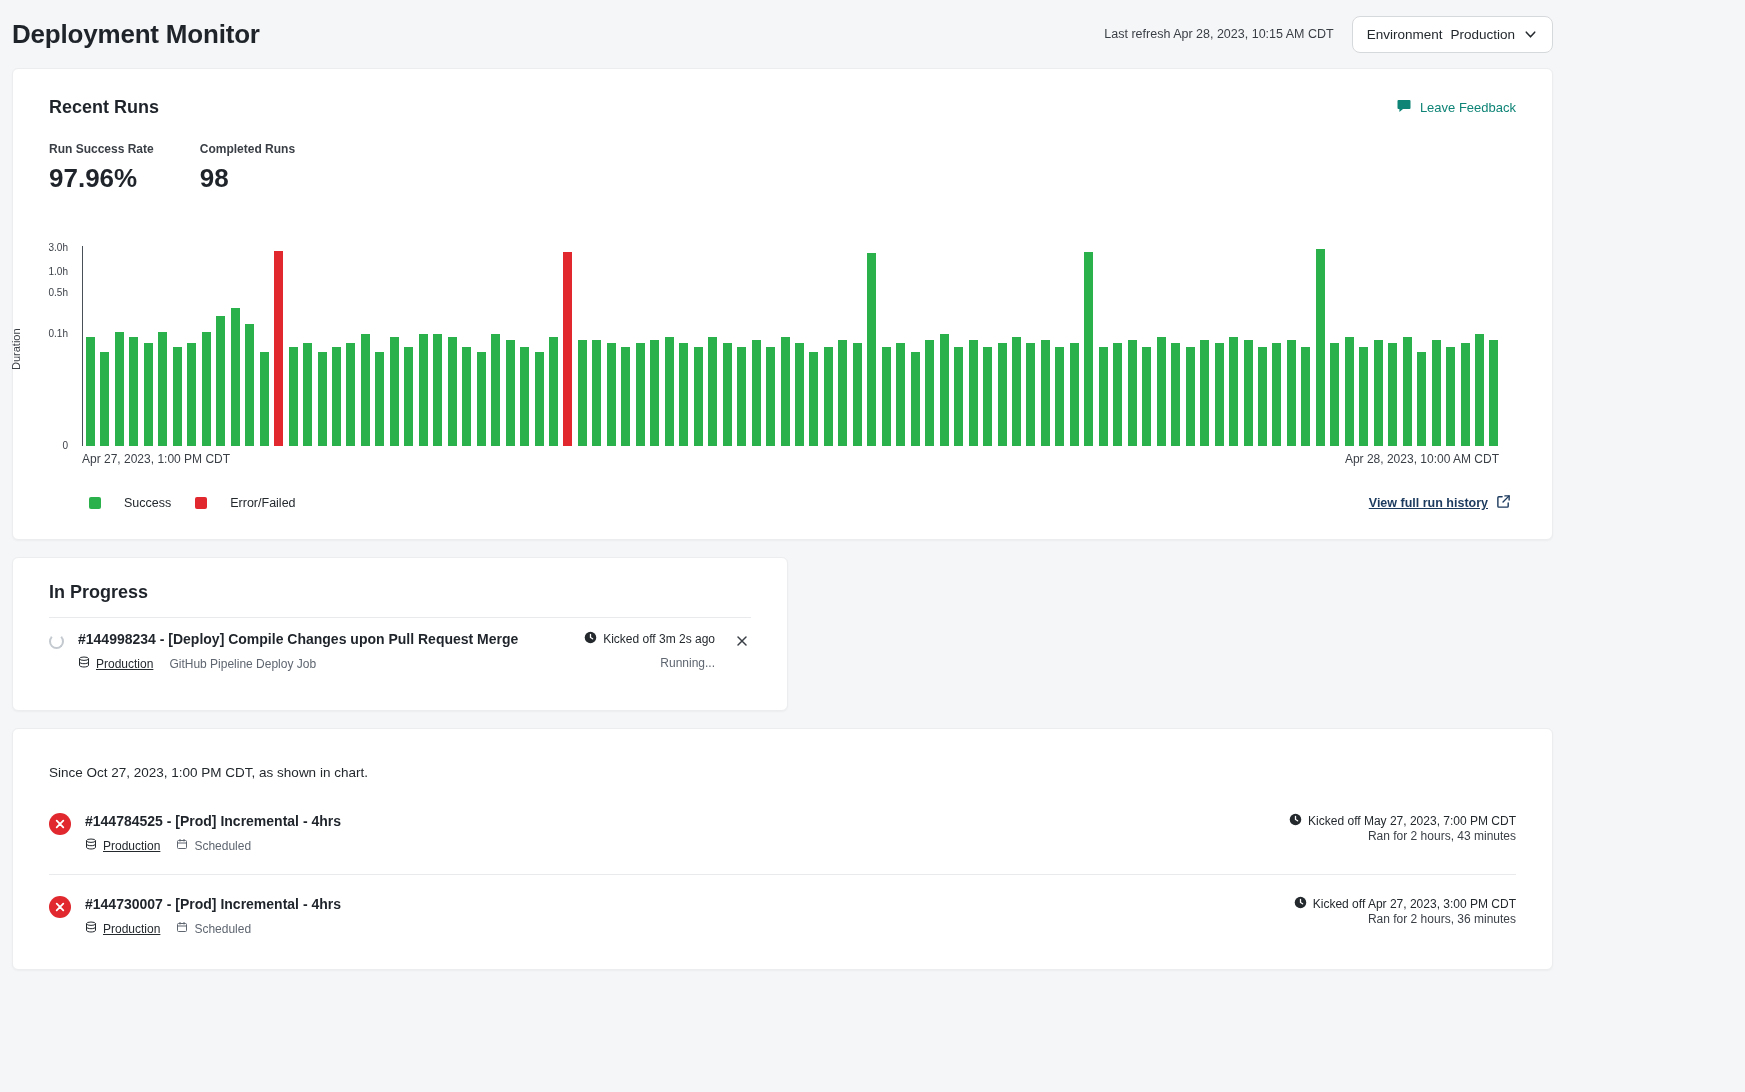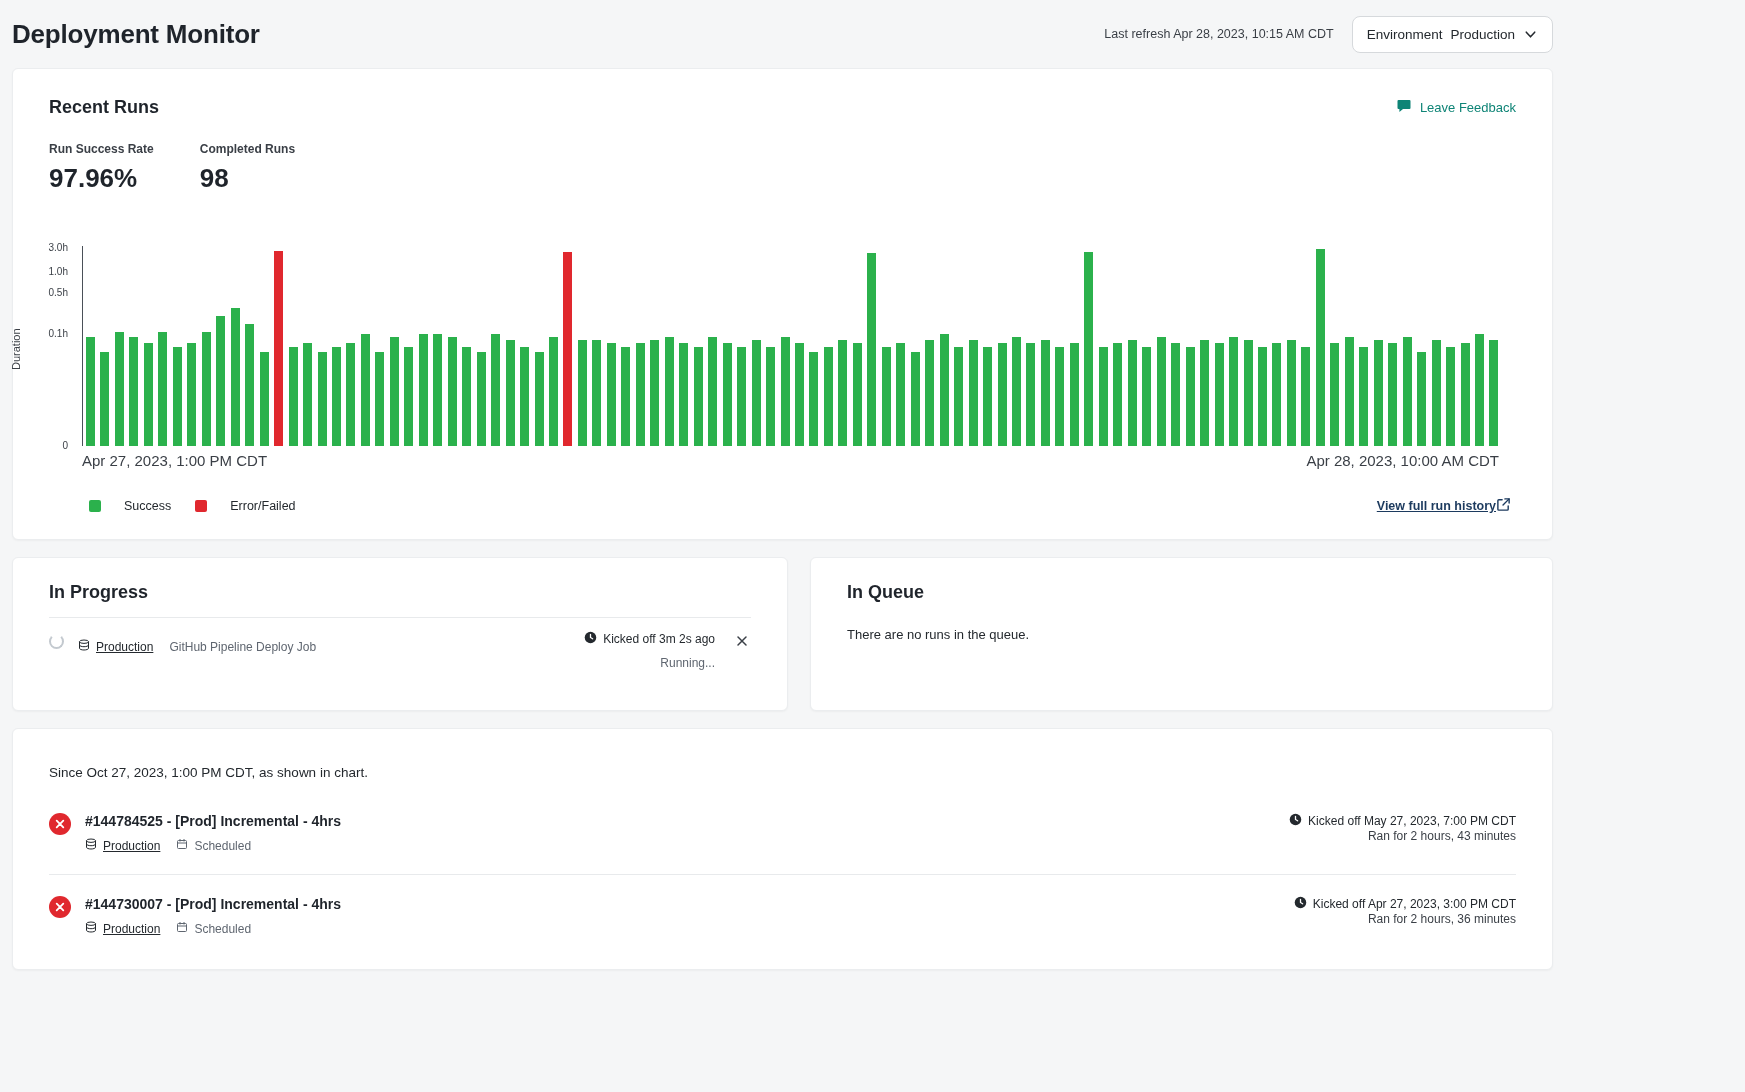--- a/index.html
+++ b/index.html
@@ -51,30 +51,30 @@
     padding-left: 3px; position: relative;
   }
   .bar { width: 9px; flex: 0 0 auto; }
   .yaxis { position: absolute; left: -50px; top: 0; height: 200px; width: 42px; }
   .ytick { position: absolute; right: 6px; width: 36px; text-align: right; font-size: 10px; color: #3a3f46; line-height: 12px; }
   .ylabel {
     position: absolute; left: -72px; top: 124px;
     transform: rotate(-90deg); transform-origin: left top;
     font-size: 11px; color: #3a3f46; white-space: nowrap;
   }
-  .xlabels { display: flex; justify-content: space-between; margin-top: 6px; font-size: 15px; color: #3a3f46; }
+  .xlabels { display: flex; justify-content: space-between; margin-top: 6px; font-size: 12px; color: #3a3f46; }
   .chart-footer {
     display: flex; justify-content: space-between; align-items: center;
     margin-top: 28px; width: 1462px; padding-left: 40px;
   }
   .legend { display: flex; gap: 24px; }
   .legend-item { display: flex; align-items: center; gap: 23px; font-size: 12.5px; color: #24292e; }
   .swatch { width: 12px; height: 12px; border-radius: 2px; display: inline-block; }
   .history-link {
-    display: flex; align-items: center; gap: 0;
+    display: flex; align-items: center; gap: 8px;
     color: #1c3a5e; font-size: 12.5px; font-weight: 700; cursor: pointer;
   }
   .history-link .txt { text-decoration: underline; }
 
   
   .mid-row { display: flex; gap: 22px; margin-bottom: 17px; }
   .card.progress { width: 776px; height: 154px; padding: 24px 36px; }
   .card.queue { width: 743px; height: 154px; padding: 24px 36px; }
   .divider { border: none; border-top: 1px solid #e8eaec; margin: 14px 0 0 0; }
   .queue-msg { margin-top: 24px; font-size: 13px; color: #24292e; }
@@ -293,20 +293,21 @@
     </div>
   </section>
 
   <div class="mid-row">
     <section class="card progress">
       <h2 class="card-title">In Progress</h2>
       <hr class="divider">
       <div class="run-item">
         <span class="spinner"></span>
         <div class="run-main">
+          <div class="run-title">#144998234 - [Deploy] Compile Changes upon Pull Request Merge</div>
           <div class="run-subrow">
             <span class="tag">
               <span>
                 <svg width="12" height="12" viewBox="0 0 12 12" fill="none" stroke="#24292e" stroke-width="1">
                   <ellipse cx="6" cy="2.7" rx="4.5" ry="1.7"></ellipse>
                   <path d="M1.5 2.7v6.6c0 .95 2 1.7 4.5 1.7s4.5-.75 4.5-1.7V2.7"></path>
                   <path d="M1.5 6c0 .95 2 1.7 4.5 1.7S10.5 6.95 10.5 6"></path>
                 </svg>
               </span>
               <span class="env-link">Production</span>
@@ -327,24 +328,20 @@
           <div class="run-status">Running...</div>
         </div>
         <span class="close-btn">
           <svg width="14" height="14" viewBox="0 0 14 14">
               <path d="M3 3l8 8M11 3l-8 8" stroke="#3a3f46" stroke-width="1.5" stroke-linecap="round"></path>
             </svg>
         </span>
       </div>
     </section>
 
-    <section class="card queue">
-      <h2 class="card-title">In Queue</h2>
-      <div class="queue-msg">There are no runs in the queue.</div>
-    </section>
   </div>
 
   <section class="card failed">
     <div class="failed-subtitle">Since Oct 27, 2023, 1:00 PM CDT, as shown in chart.</div>
 
     <div class="failed-rows">
 
       <div class="failed-row">
         <span class="fail-badge">
           <svg width="10" height="10" viewBox="0 0 10 10">

